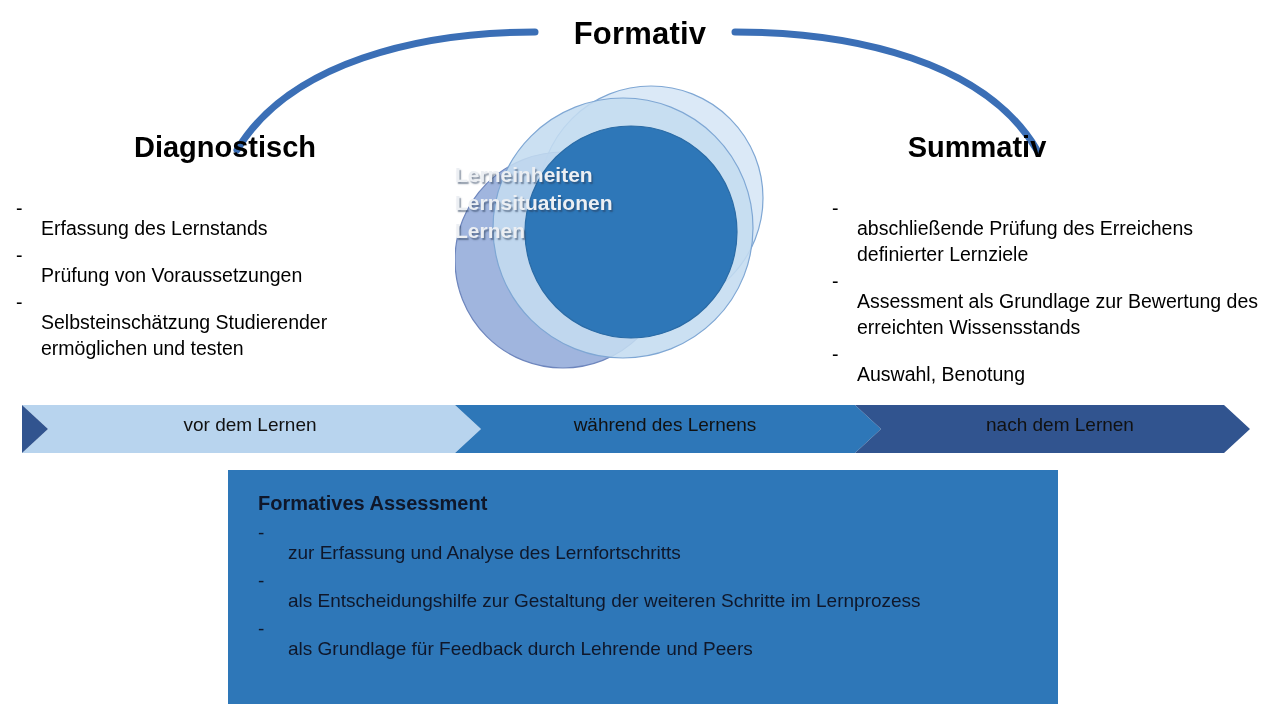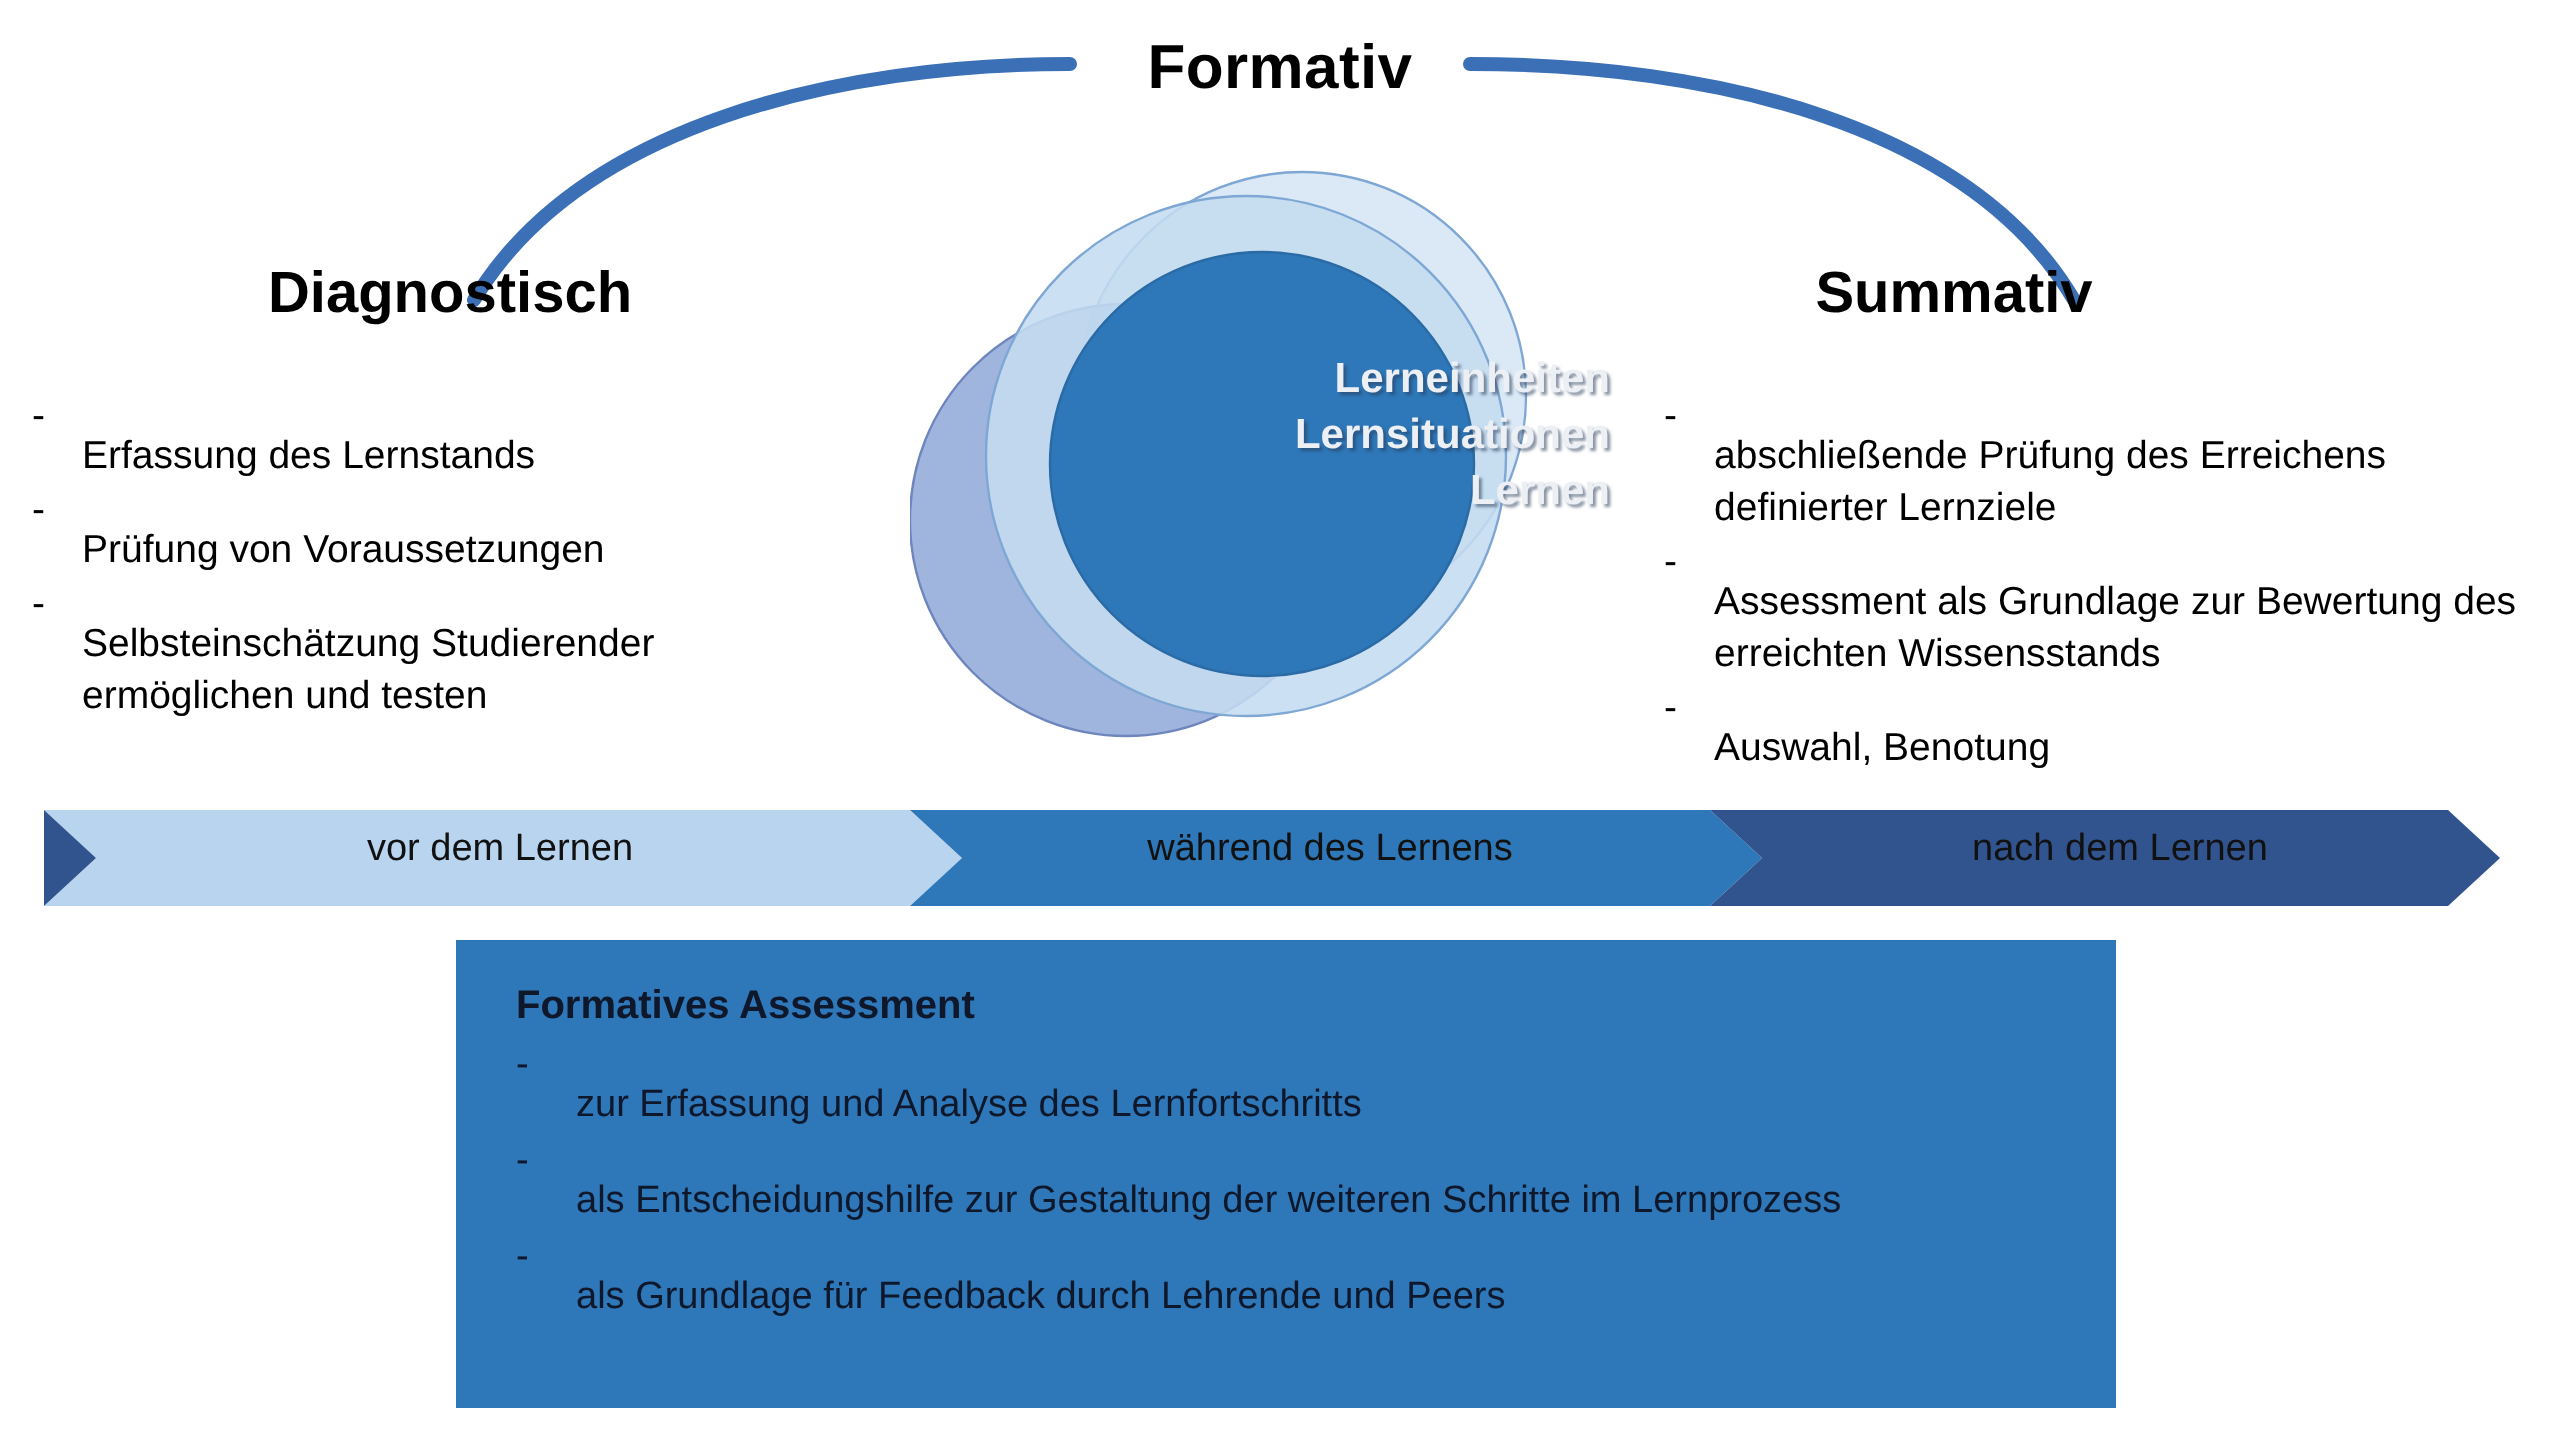--- a/index.html
+++ b/index.html
@@ -30,22 +30,22 @@
   .col{position:absolute;font-size:19.5px;line-height:1.33;}
   #col-left{left:16px;top:196px;width:420px;}
   #col-right{left:832px;top:196px;width:438px;}
   .bullet{display:flex;margin-bottom:1px;}
   .bullet .dash{width:25px;flex:0 0 25px;}
   .bullet .btxt{flex:1 1 auto;margin-top:20px;}
 
   
   #circles{position:absolute;left:455px;top:60px;width:350px;height:340px;}
   .circ-label{
-    position:absolute;left:455px;top:176px;width:350px;
-    text-align:right;color:#eceff3;font-size:21px;font-weight:bold;
+    position:absolute;left:455px;top:161px;width:350px;
+    text-align:left;color:#eceff3;font-size:21px;font-weight:bold;
     line-height:1.33;
     text-shadow:1.5px 1.5px 1.5px rgba(40,60,90,.55);
     pointer-events:none;
   }
 
   
   #chevron-bar{position:absolute;left:0;top:402px;width:1280px;height:54px;}
   .chev-label{
     position:absolute;top:414px;font-size:19px;color:#111;text-align:center;
   }

